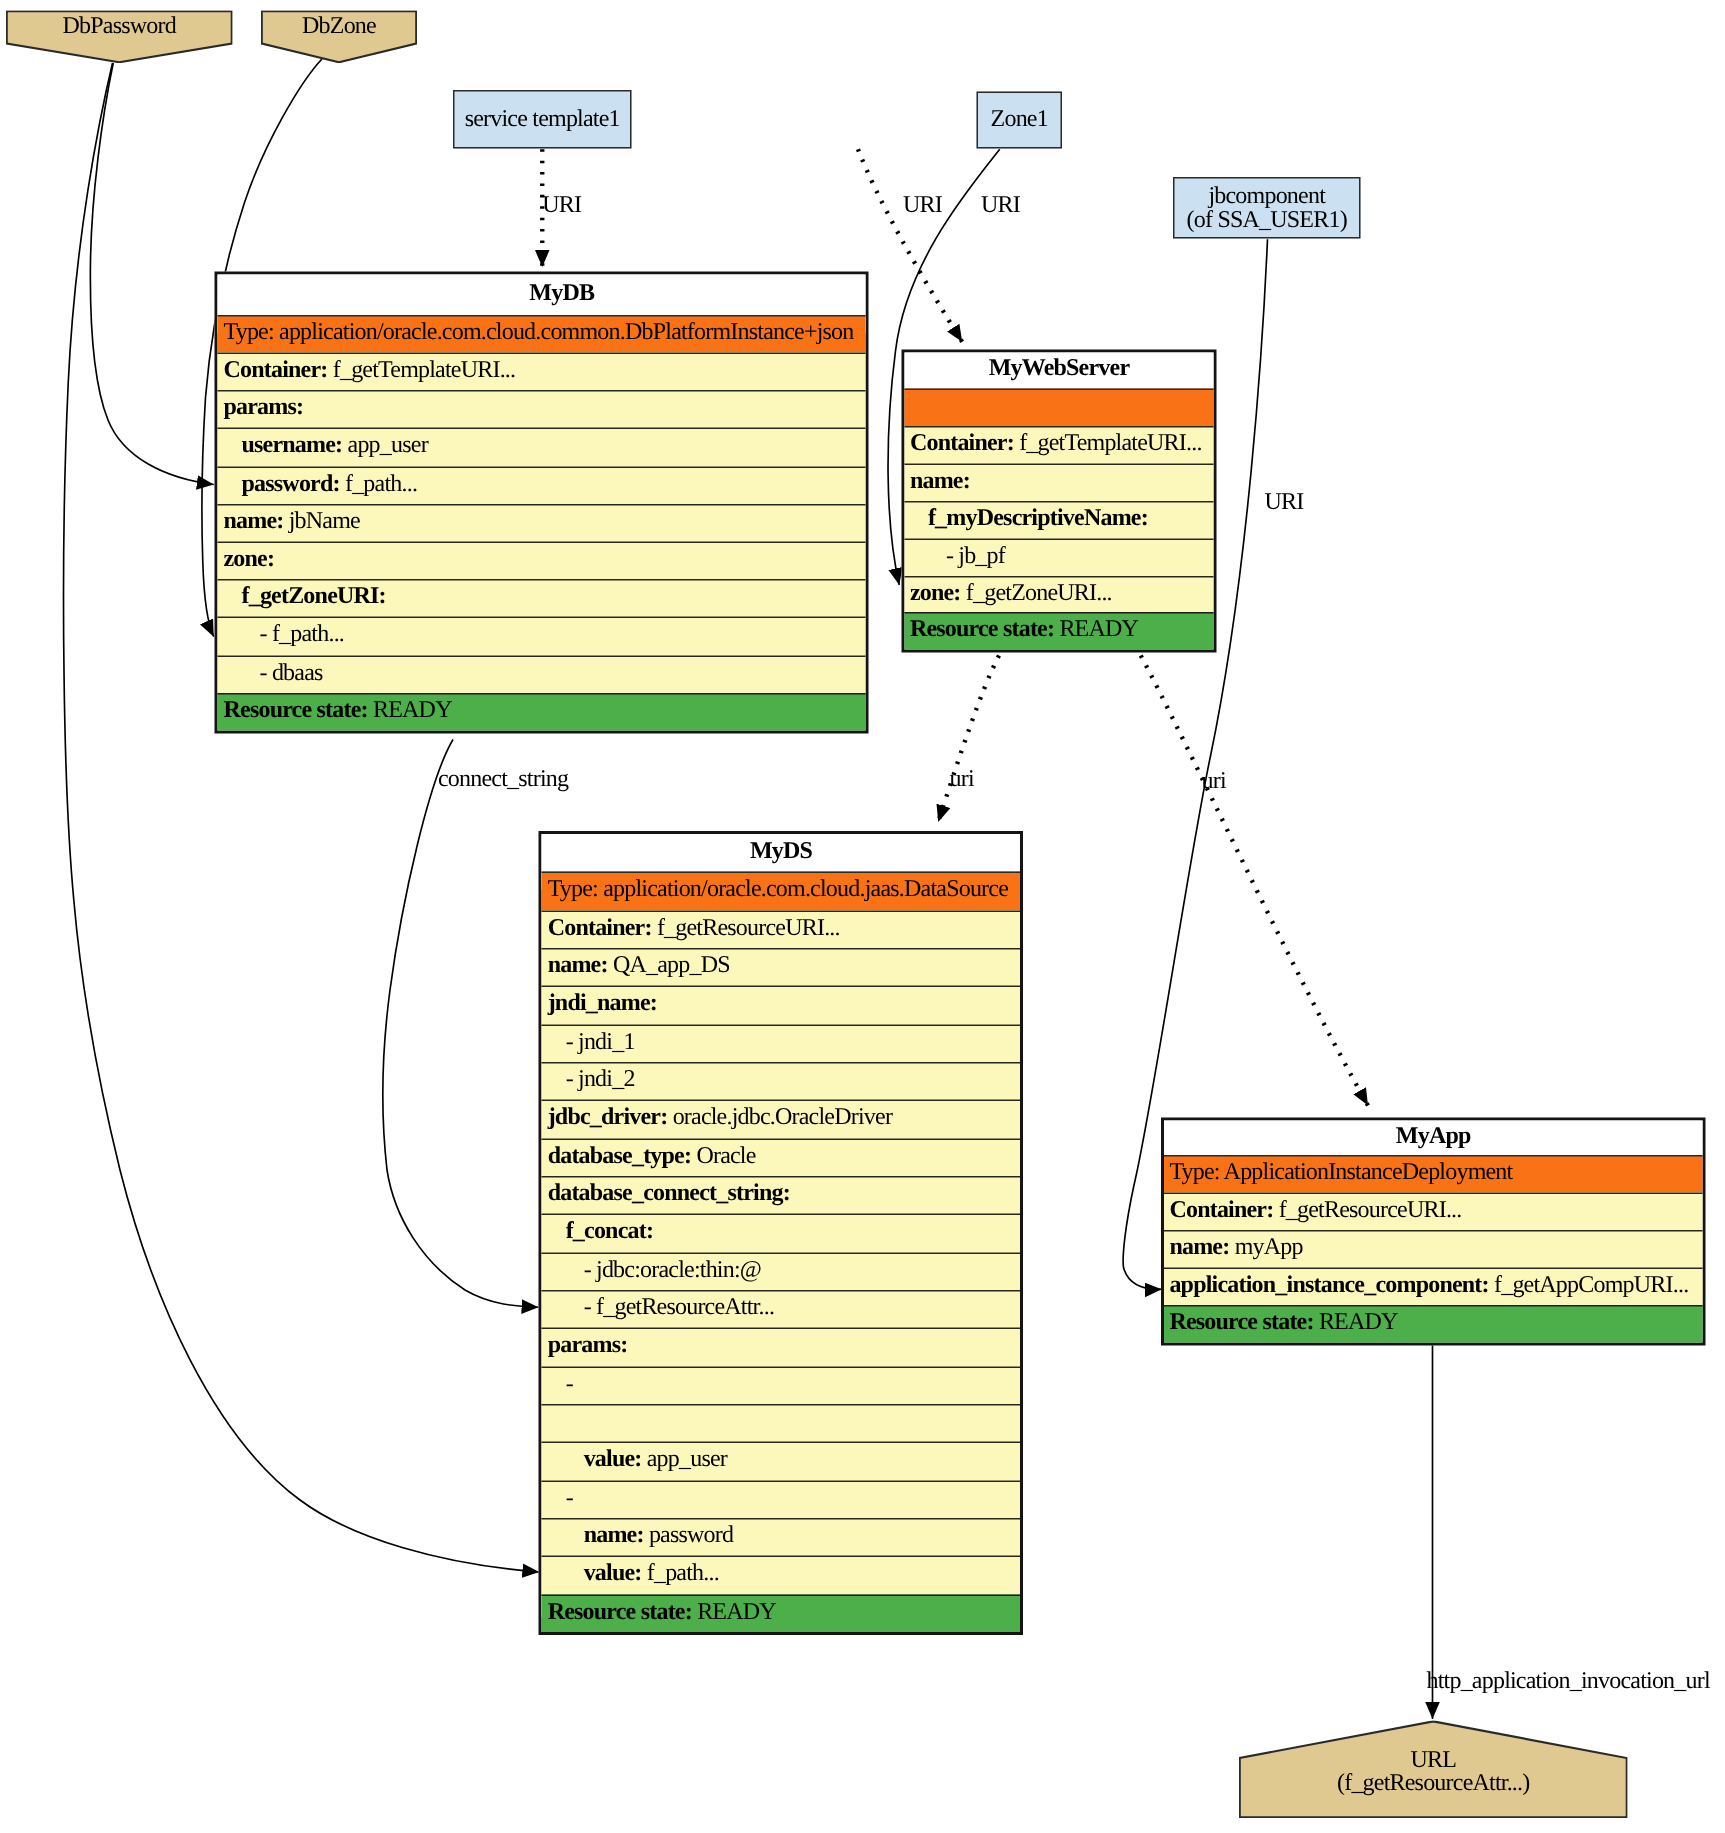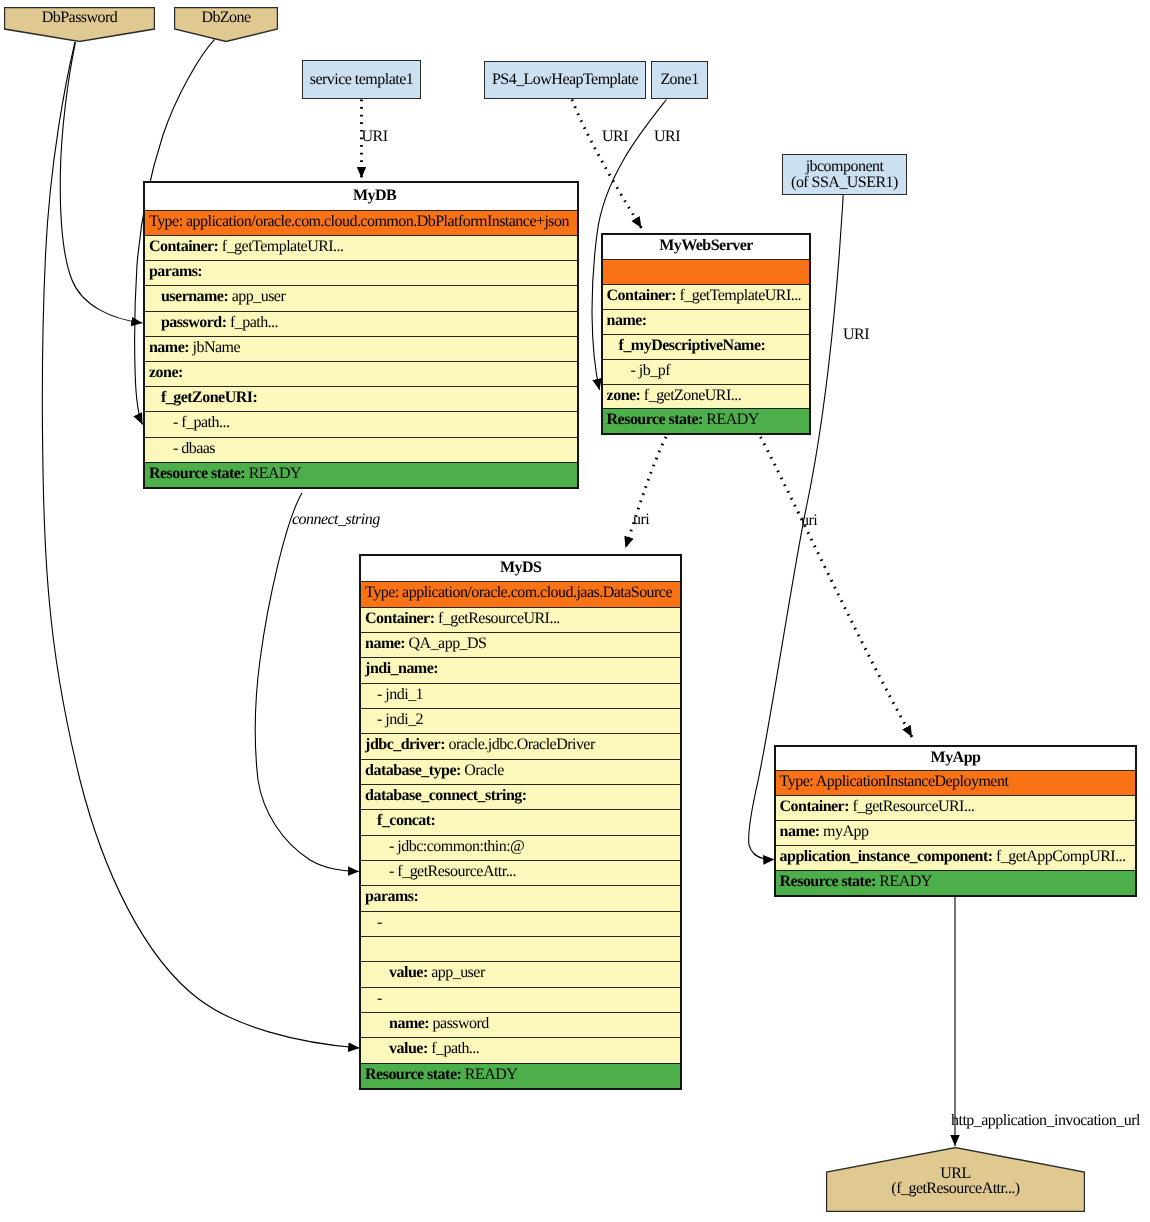--- a/index.html
+++ b/index.html
@@ -101,21 +101,21 @@
       <div class="row typ" style="position: absolute; left: 0px; right: 0px; height: 25.33px; line-height: 21px; top: 25.7px;">Type: application/oracle.com.cloud.jaas.DataSource</div>
       <div class="row" style="position: absolute; left: 0px; right: 0px; height: 25.33px; line-height: 21px; top: 51.03px;"><span style="display: inline-block;"><b>Container:</b> <span>f_getResourceURI...</span></span></div>
       <div class="row" style="position: absolute; left: 0px; right: 0px; height: 25.33px; line-height: 21px; top: 76.36px;"><span style="display: inline-block;"><b>name:</b> <span>QA_app_DS</span></span></div>
       <div class="row" style="position: absolute; left: 0px; right: 0px; height: 25.33px; line-height: 21px; top: 101.69px;"><span style="display: inline-block;"><b>jndi_name:</b></span></div>
       <div class="row" style="position: absolute; left: 0px; right: 0px; height: 25.33px; line-height: 21px; top: 127.02px;"><span class="i1" style="display: inline-block;"><span>- jndi_1</span></span></div>
       <div class="row" style="position: absolute; left: 0px; right: 0px; height: 25.33px; line-height: 21px; top: 152.35px;"><span class="i1" style="display: inline-block;"><span>- jndi_2</span></span></div>
       <div class="row" style="position: absolute; left: 0px; right: 0px; height: 25.33px; line-height: 21px; top: 177.68px;"><span style="display: inline-block;"><b>jdbc_driver:</b> <span>oracle.jdbc.OracleDriver</span></span></div>
       <div class="row" style="position: absolute; left: 0px; right: 0px; height: 25.33px; line-height: 21px; top: 203.01px;"><span style="display: inline-block;"><b>database_type:</b> <span>Oracle</span></span></div>
       <div class="row" style="position: absolute; left: 0px; right: 0px; height: 25.33px; line-height: 21px; top: 228.34px;"><span style="display: inline-block;"><b>database_connect_string:</b></span></div>
       <div class="row" style="position: absolute; left: 0px; right: 0px; height: 25.33px; line-height: 21px; top: 253.67px;"><span class="i1" style="display: inline-block;"><b>f_concat:</b></span></div>
-      <div class="row" style="position: absolute; left: 0px; right: 0px; height: 25.33px; line-height: 21px; top: 279px;"><span class="i2" style="display: inline-block;"><span>- jdbc:common:thin:@</span></span></div>
+      <div class="row" style="position: absolute; left: 0px; right: 0px; height: 25.33px; line-height: 21px; top: 279px;"><span class="i2" style="display: inline-block;"><span>- jdbc:oracle:thin:@</span></span></div>
       <div class="row" style="position: absolute; left: 0px; right: 0px; height: 25.33px; line-height: 21px; top: 304.33px;"><span class="i2" style="display: inline-block;"><span>- f_getResourceAttr...</span></span></div>
       <div class="row" style="position: absolute; left: 0px; right: 0px; height: 25.33px; line-height: 21px; top: 329.66px;"><span style="display: inline-block;"><b>params:</b></span></div>
       <div class="row" style="position: absolute; left: 0px; right: 0px; height: 25.33px; line-height: 21px; top: 354.99px;"><span class="i1" style="display: inline-block;"><span>-</span></span></div>
       <div class="row" style="position: absolute; left: 0px; right: 0px; height: 25.33px; line-height: 21px; top: 380.32px;"><span class="i2" style="display: inline-block; margin-top: 20px;"><b>name:</b> <span>username</span></span></div>
       <div class="row" style="position: absolute; left: 0px; right: 0px; height: 25.33px; line-height: 21px; top: 405.65px;"><span class="i2" style="display: inline-block;"><b>value:</b> <span>app_user</span></span></div>
       <div class="row" style="position: absolute; left: 0px; right: 0px; height: 25.33px; line-height: 21px; top: 430.98px;"><span class="i1" style="display: inline-block;"><span>-</span></span></div>
       <div class="row" style="position: absolute; left: 0px; right: 0px; height: 25.33px; line-height: 21px; top: 456.31px;"><span class="i2" style="display: inline-block;"><b>name:</b> <span>password</span></span></div>
       <div class="row" style="position: absolute; left: 0px; right: 0px; height: 41px; line-height: 21px; top: 481.64px;"><span class="i2" style="display: inline-block;"><b>value:</b> <span>f_path...</span></span></div>
       <div class="row st" style="position: absolute; left: 0px; right: 0px; height: 25.33px; line-height: 21px; top: 506.97px;"><b>Resource state:</b> <span>READY</span></div>
     </div>
@@ -126,42 +126,39 @@
       <div class="row" style="position: absolute; left: 0px; right: 0px; height: 24.96px; line-height: 21px; top: 73.52px;"><span style="display: inline-block;"><b>name:</b> <span>myApp</span></span></div>
       <div class="row" style="position: absolute; left: 0px; right: 0px; height: 24.96px; line-height: 21px; top: 98.48px;"><span style="display: inline-block;"><b>application_instance_component:</b> <span>f_getAppCompURI...</span></span></div>
       <div class="row st" style="position: absolute; left: 0px; right: 0px; height: 24.96px; line-height: 21px; top: 123.44px;"><b>Resource state:</b> <span>READY</span></div>
     </div>
     <div class="elbl" style="left: 361.5px; top: 128px;">URI</div>
     <div class="elbl" style="left: 602px; top: 128px;">URI</div>
     <div class="elbl" style="left: 654px; top: 128px;">URI</div>
     <div class="elbl" style="left: 843px; top: 326px;">URI</div>
     <div class="elbl" style="left: 633px; top: 511px;">uri</div>
     <div class="elbl" style="left: 801px; top: 512px;">uri</div>
-    <div class="elbl" style="left: 292px; top: 511px; font-style: italic;">connect_string</div>
+    <div class="elbl" style="left: 292px; top: 511px;">connect_string</div>
     <div class="elbl" style="left: 951px; top: 1112px;">http_application_invocation_url</div>
     <div class="hs" style="left: 4px; top: 7px; width: 151px; height: 35px;"><svg width="151" height="35" viewBox="0 0 151 35">
         <polygon points="0.5,0.5 150.5,0.5 150.5,22 75.5,34.5 0.5,22" fill="#e0c991" stroke="#2a2a2a" stroke-width="1.4"></polygon>
       </svg><div class="cap" style="top: 3px;">DbPassword</div></div>
     <div class="hs" style="left: 174px; top: 7px; width: 104px; height: 35px;"><svg width="104" height="35" viewBox="0 0 104 35">
         <polygon points="0.5,0.5 103.5,0.5 103.5,22 52,34.5 0.5,22" fill="#e0c991" stroke="#2a2a2a" stroke-width="1.4"></polygon>
       </svg><div class="cap" style="top: 3px;">DbZone</div></div>
     <div class="hs" style="left: 826px; top: 1147px; width: 259px; height: 65px;"><svg width="259" height="65" viewBox="0 0 259 65">
         <polygon points="129.5,0.6 258.5,25 258.5,64.5 0.5,64.5 0.5,25" fill="#e0c991" stroke="#2a2a2a" stroke-width="1.4"></polygon>
       </svg><div class="cap" style="top: 18.6px;">
         <div>URL</div>
         <div>(f_getResourceAttr...)</div>
       </div></div>
     <div class="blu" style="left: 302px; top: 60px; width: 119px; height: 39px;">
       <span>service template1</span>
     </div>
-    <div class="blu" style="left: 484px; top: 61px; width: 162px; height: 38px;">
-      <span>PS4_LowHeapTemplate</span>
-    </div>
     <div class="blu" style="left: 651px; top: 61px; width: 57px; height: 38px;">
       <span>Zone1</span>
     </div>
-    <div class="blu" style="left: 782px; top: 118px; width: 125px; height: 41px; margin-top: 36px;">
+    <div class="blu" style="left: 782px; top: 118px; width: 125px; height: 41px;">
       <div>
         <div>jbcomponent</div>
         <div>(of SSA_USER1)</div>
       </div>
     </div>
   </div>
 
 </body></html>

